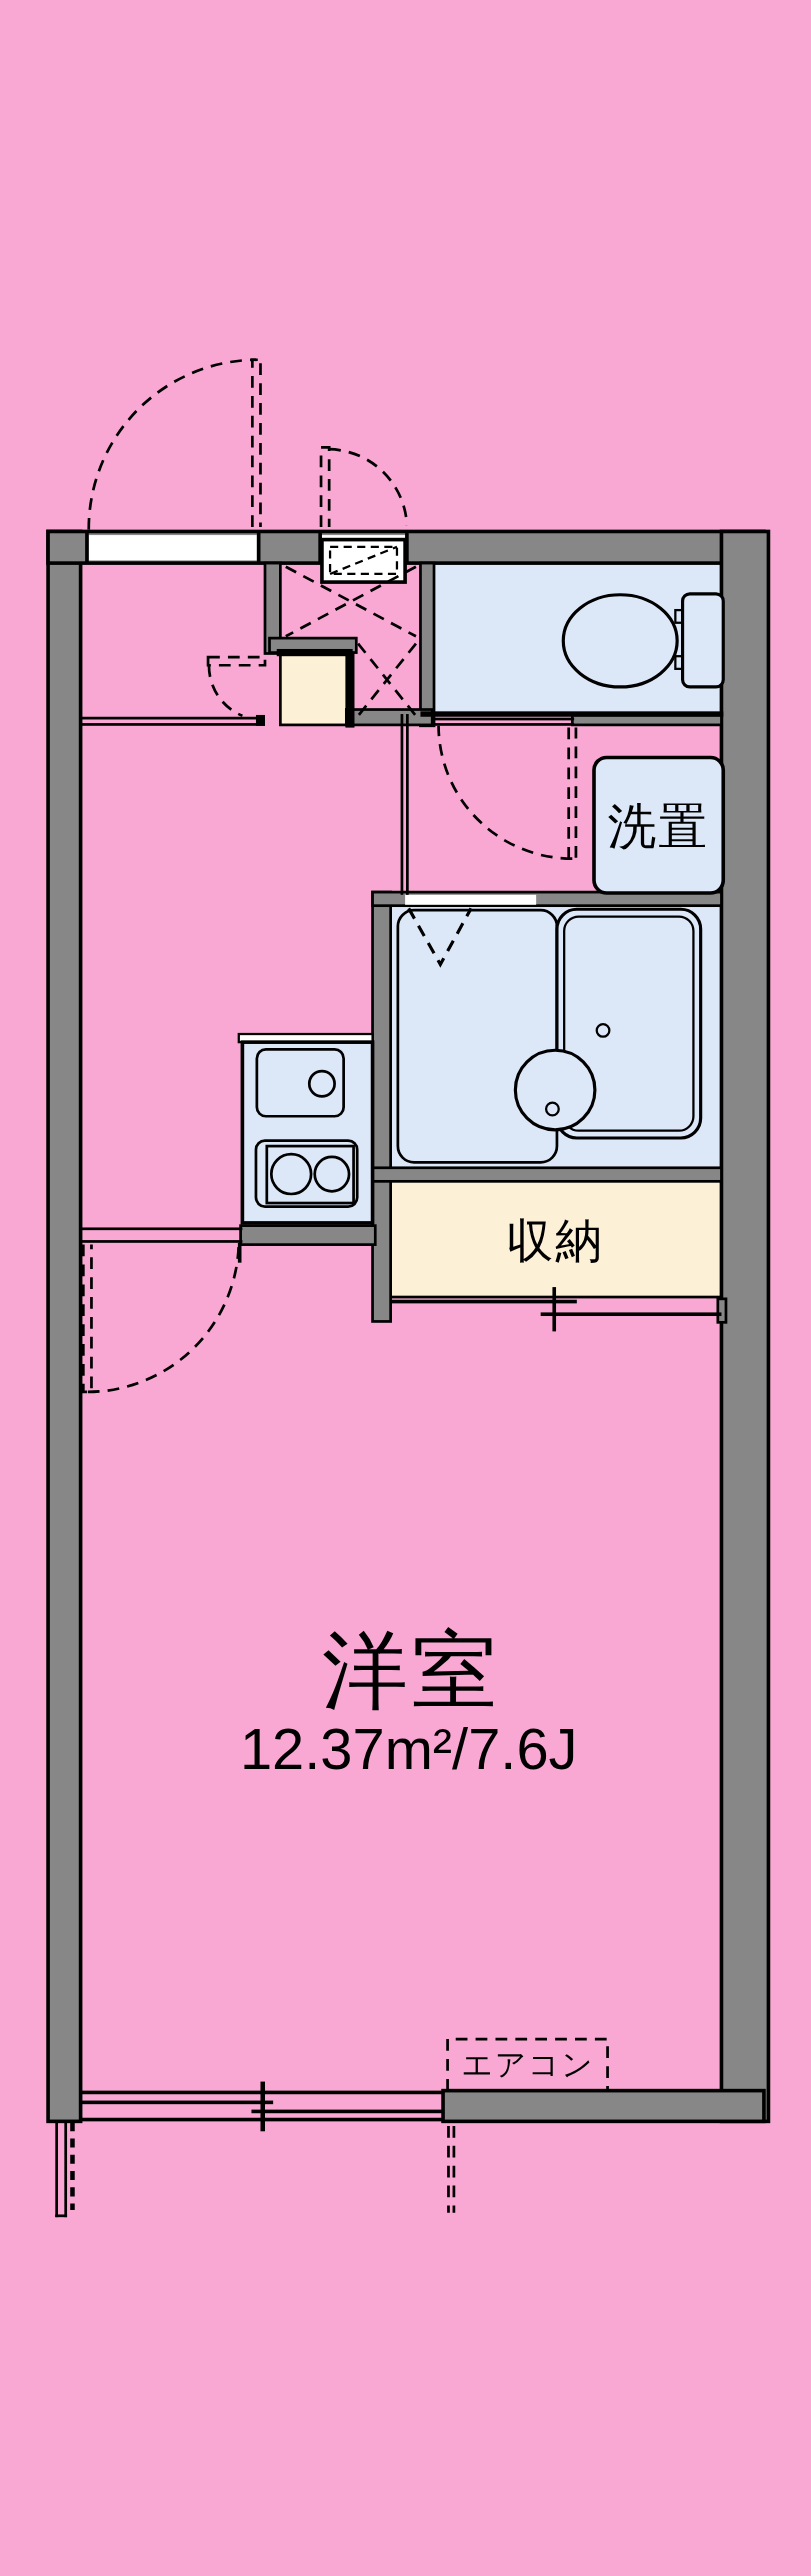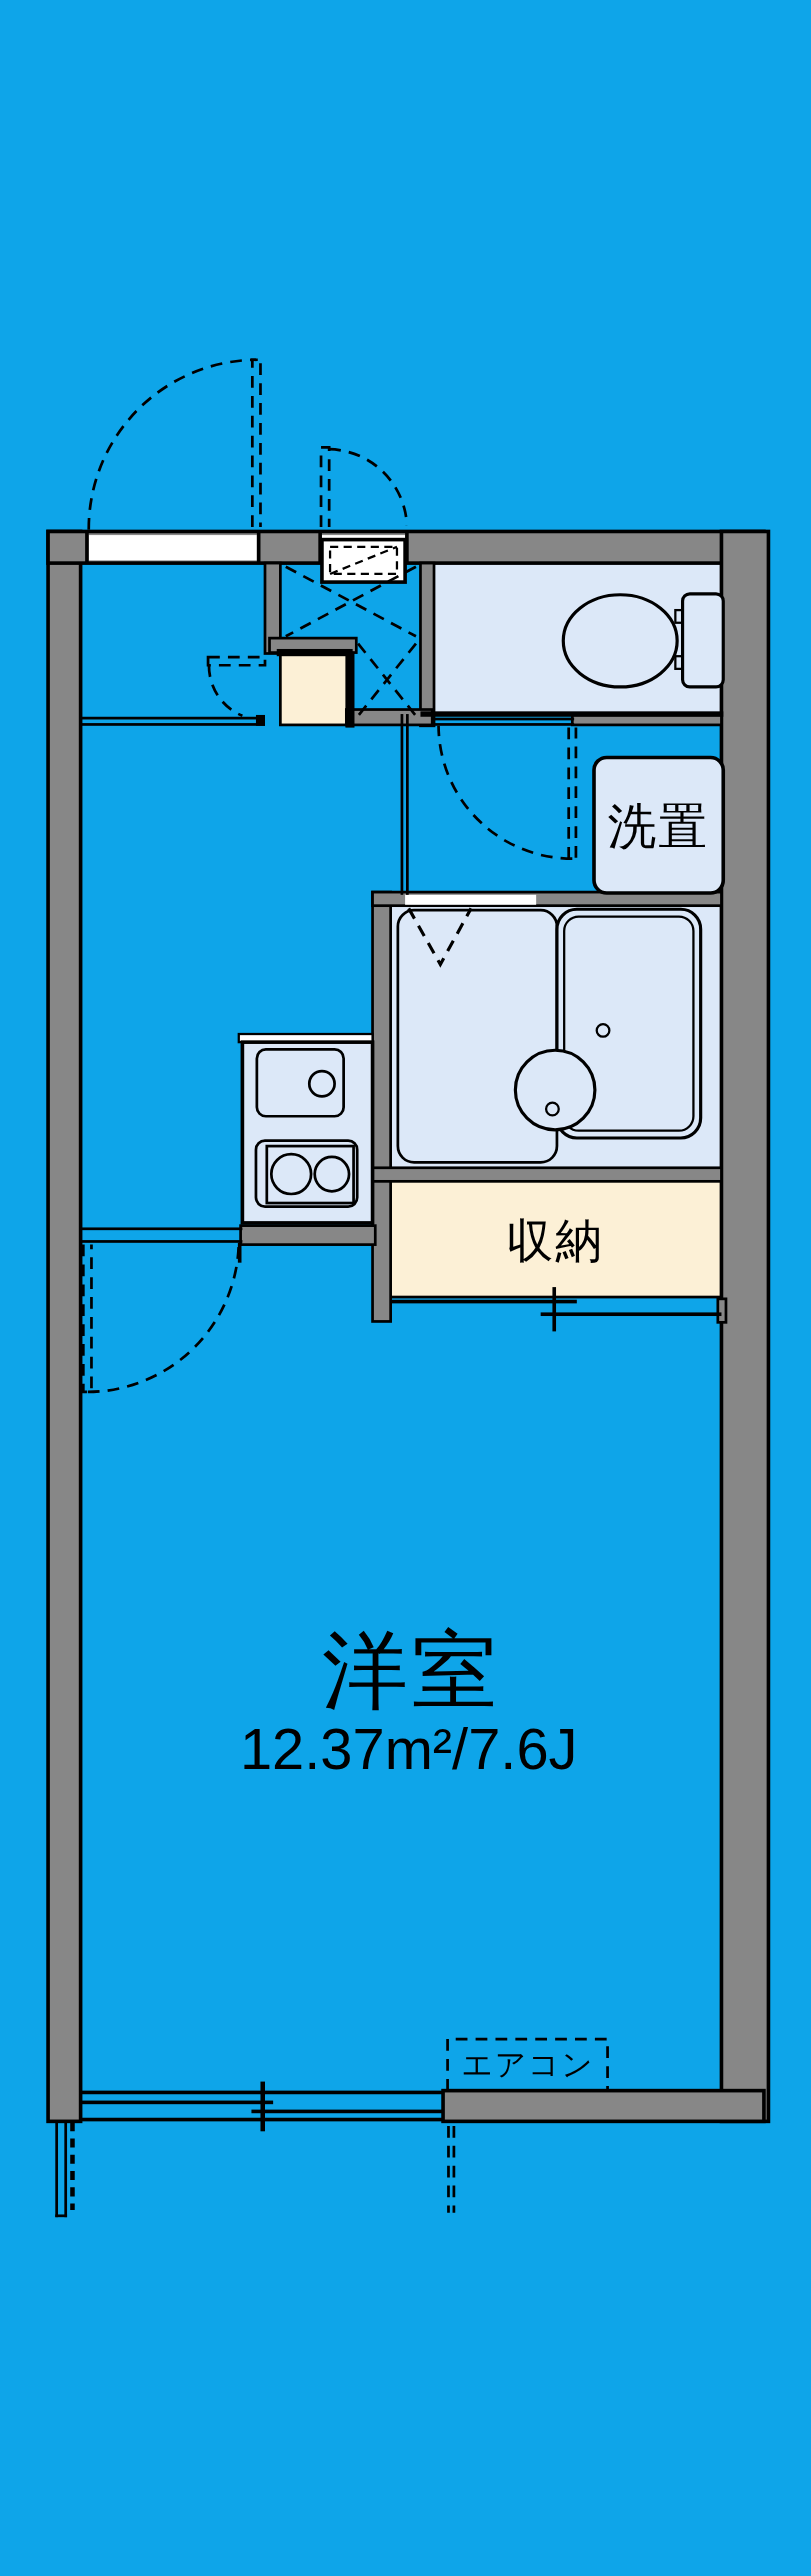--- a/index.html
+++ b/index.html
@@ -1,16 +1,16 @@
 <!DOCTYPE html>
 <html style="font-size:14.5px"><head>
 <meta charset="utf-8">
 <style>
   html,body{margin:0;padding:0;background:#fff;}
-  .page{position:relative;width:812px;height:2576px;background:#0ea5e9;overflow:hidden;
+  .page{position:relative;width:812px;height:2576px;background:#f9a8d4;overflow:hidden;
         font-family:"Liberation Sans",sans-serif;}
   svg{position:absolute;left:0;top:0;}
   .wall{fill:#878787;stroke:#000;stroke-width:4;}
   .wall3{fill:#878787;stroke:#000;stroke-width:3;}
   .blk{fill:#000;stroke:none;}
   .white{fill:#fff;stroke:none;}
   .blue{fill:#dce8f8;stroke:none;}
   .beige{fill:#fcf0d6;stroke:#000;stroke-width:3;}
   .fix{fill:#dce8f8;stroke:#000;stroke-width:4;}
   .fix35{fill:#dce8f8;stroke:#000;stroke-width:3.5;}

